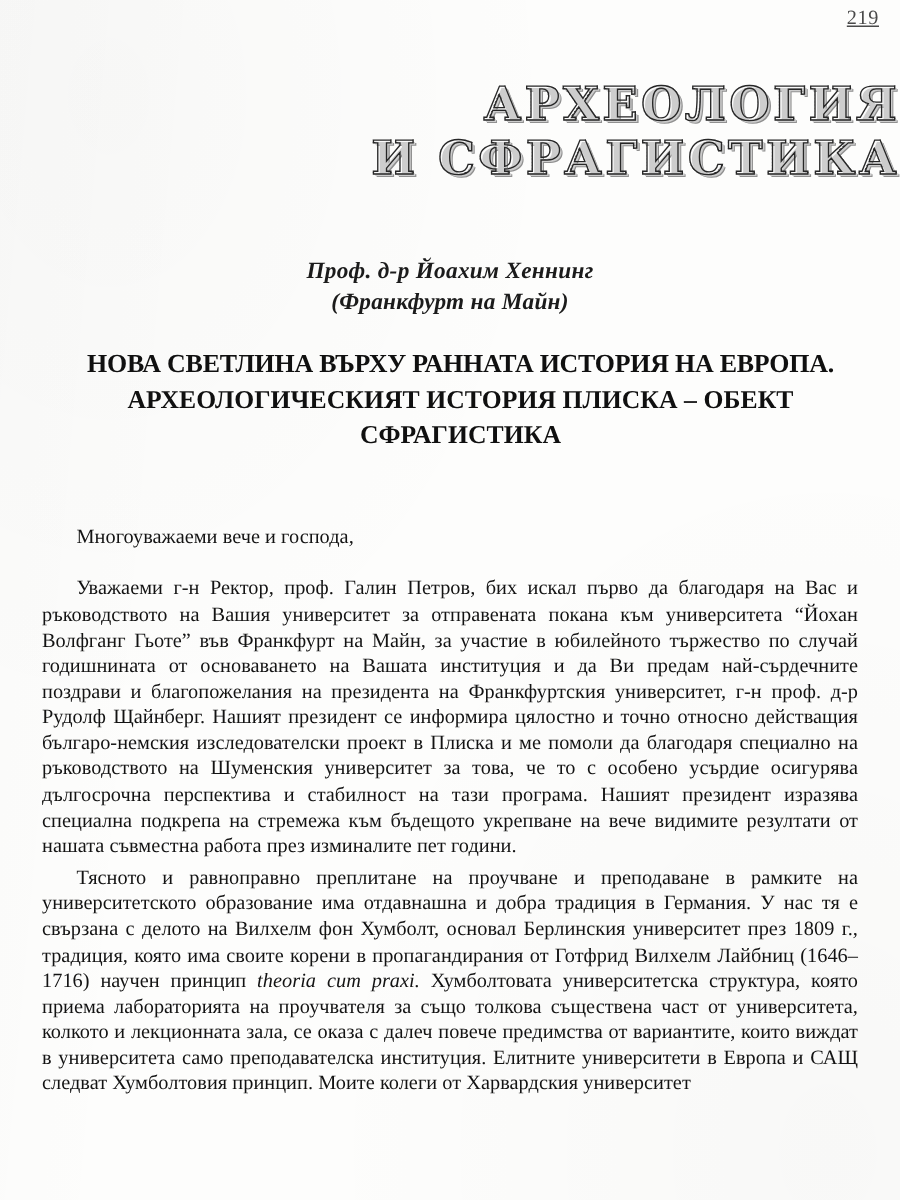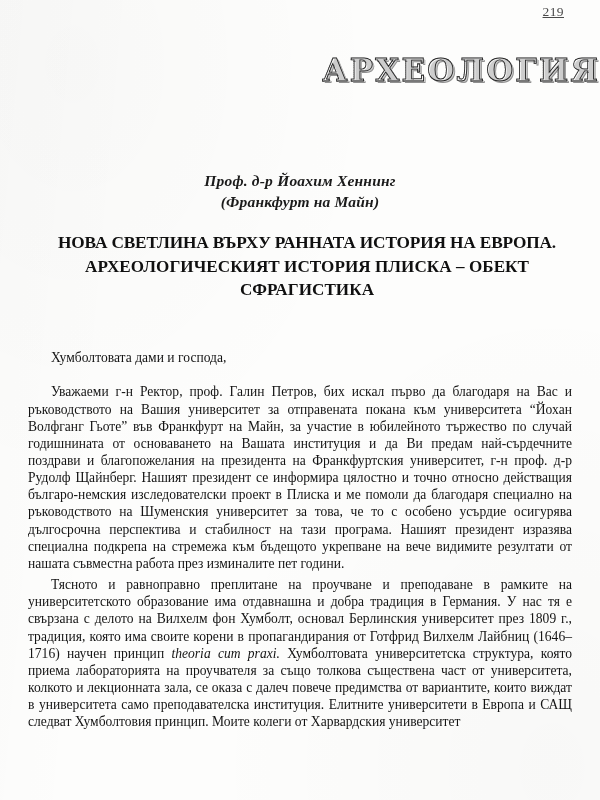--- a/index.html
+++ b/index.html
@@ -23,21 +23,21 @@
     background: #fdfdfc;
     background-image:
       radial-gradient(ellipse at 12% 8%, rgba(0,0,0,0.018) 0%, rgba(0,0,0,0) 42%),
       radial-gradient(ellipse at 92% 96%, rgba(0,0,0,0.02) 0%, rgba(0,0,0,0) 45%),
       linear-gradient(95deg, rgba(0,0,0,0.012) 0%, rgba(0,0,0,0) 22%);
   }
 
   .folio {
     position: absolute;
     top: 4px;
-    right: 36px;
+    right: 14px;
     font-size: 13.5px;
     letter-spacing: 0.4px;
     color: #4a4a4a;
     font-family: "Liberation Serif", serif;
     text-decoration: underline;
   }
 
   
   .section-head {
     position: absolute;
@@ -134,32 +134,33 @@
 </style>
 </head>
 <body>
 
 <div class="page">
 
   <div class="folio">219</div>
 
   <div class="section-head">
     <span class="dl l1">АРХЕОЛОГИЯ</span>
+    <span class="dl l2">И СФРАГИСТИКА</span>
   </div>
 
   <div class="author">
     <span>Проф. д-р Йоахим Хеннинг</span>
     <span>(Франкфурт на Майн)</span>
   </div>
 
   <div class="art-title">
     <span class="l1">НОВА СВЕТЛИНА ВЪРХУ РАННАТА ИСТОРИЯ НА ЕВРОПА.</span>
     <span class="l2">АРХЕОЛОГИЧЕСКИЯТ ИСТОРИЯ ПЛИСКА – ОБЕКТ</span>
     <span class="l4">СФРАГИСТИКА</span>
   </div>
 
   <div class="body">
-    <p class="salutation">Хумболтовата дами и господа,</p>
+    <p class="salutation">Многоуважаеми вече и господа,</p>
     <p>Уважаеми г-н Ректор, проф. Галин Петров, бих искал първо да благодаря на Вас и ръководството на Вашия университет за отправената покана към университета “Йохан Волфганг Гьоте” във Франкфурт на Майн, за участие в юбилейното тържество по случай годишнината от основаването на Вашата институция и да Ви предам най-сърдечните поздрави и благопожелания на президента на Франкфуртския университет, г-н проф. д-р Рудолф Щайнберг. Нашият президент се информира цялостно и точно относно действащия българо-немския изследователски проект в Плиска и ме помоли да благодаря специално на ръководството на Шуменския университет за това, че то с особено усърдие осигурява дългосрочна перспектива и стабилност на тази програма. Нашият президент изразява специална подкрепа на стремежа към бъдещото укрепване на вече видимите резултати от нашата съвместна работа през изминалите пет години.</p>
     <p><span>Тясното и равноправно преплитане на проучване и преподаване в рамките на университетското образование има отдавнашна и добра традиция в Германия. У нас тя е свързана с делото на Вилхелм фон Хумболт, основал Берлинския университет през 1809 г., традиция, която има своите корени в пропагандирания от Готфрид Вилхелм Лайбниц (1646–1716) научен принцип </span><i>theoria cum praxi.</i><span> Хумболтовата университетска структура, която приема лабораторията на проучвателя за също толкова съществена част от университета, колкото и лекционната зала, се оказа с далеч повече предимства от вариантите, които виждат в университета само преподавателска институция. Елитните университети в Европа и САЩ следват Хумболтовия принцип. Моите колеги от Харвардския университет</span></p>
   </div>
 
 </div>
 
 </body></html>

